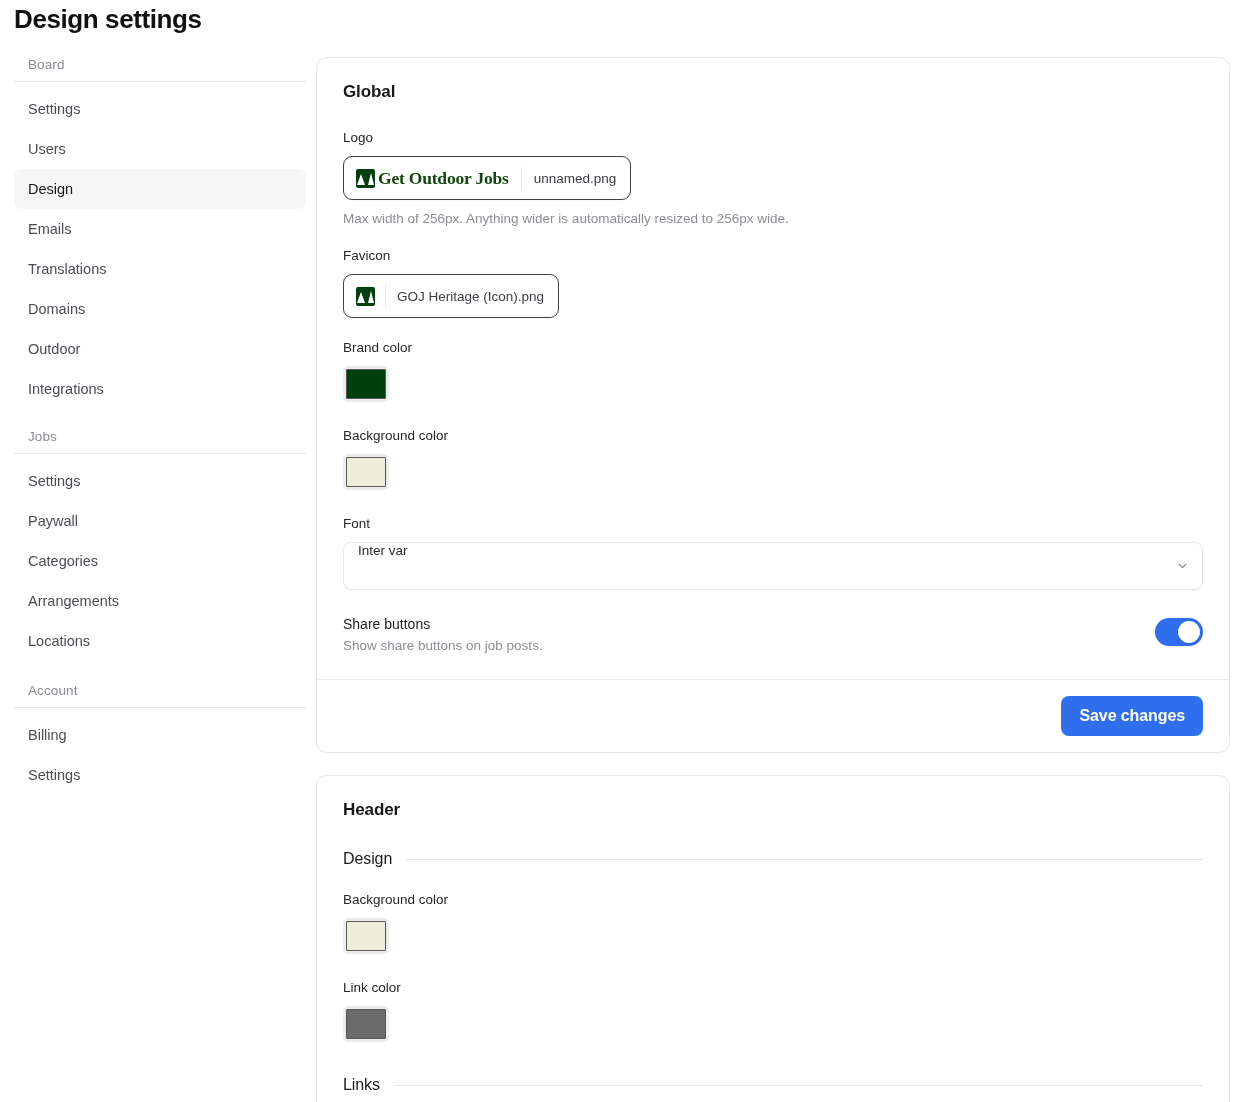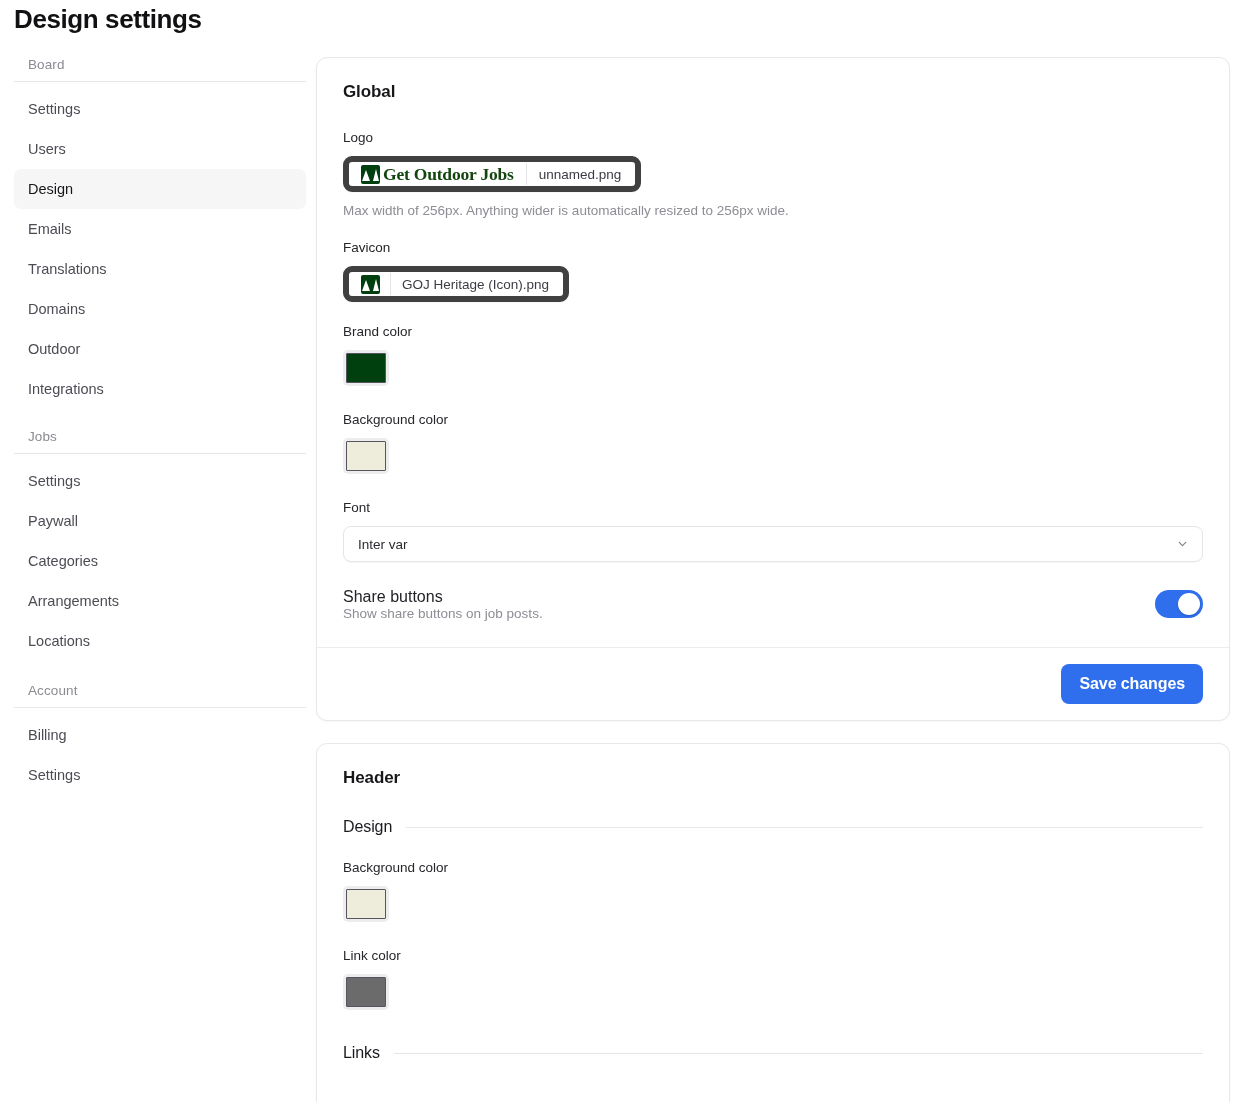--- a/index.html
+++ b/index.html
@@ -100,24 +100,24 @@
   .field-hint {
     font-size: 13.5px;
     color: #8d8d95;
     margin-top: 11px;
   }
 
   
   .file-pill {
     display: inline-flex;
     align-items: center;
-    border: 6px solid #404040;
+    border: 1px solid #404040;
     border-radius: 9px;
     background: #fff;
-    height: 36px;
+    height: 44px;
     padding: 0 14px 0 12px;
     box-shadow: 0 1px 1px rgba(16,16,20,0.03);
     cursor: pointer;
     text-align: center;
   }
 
   .logo-mark {
     display: inline-flex;
     align-items: center;
     gap: 3px;
@@ -183,26 +183,26 @@
     width: 100%;
     height: 100%;
     border: 1px solid #55555b;
     border-radius: 1px;
   }
 
   
   .select {
     position: relative;
     width: 100%;
-    height: 36px;
+    height: 48px;
     border: 1px solid #e4e4e9;
     border-radius: 8px;
     background: #fff;
     display: flex;
-    align-items: center;
+    align-items: flex-start;
     padding: 0 38px 0 14px;
     font-size: 13.5px;
     color: #2b2b31;
     box-shadow: 0 1px 1px rgba(16,16,20,0.03);
     cursor: pointer;
   }
   .chev {
     position: absolute;
     right: 13px;
     top: 50%;
@@ -213,23 +213,23 @@
 
   
   .toggle-row {
     display: flex;
     align-items: flex-start;
     justify-content: space-between;
     gap: 24px;
     margin-top: 26px;
   }
   .toggle-texts .t-title {
-    font-size: 16px;
+    font-size: 14px;
     color: #232329;
-    margin-bottom: 0;
+    margin-bottom: 6px;
     display: block;
   }
   .toggle-texts .t-desc {
     font-size: 13.5px;
     color: #8d8d95;
     display: block;
   }
   .toggle {
     flex: 0 0 48px;
     width: 48px;

